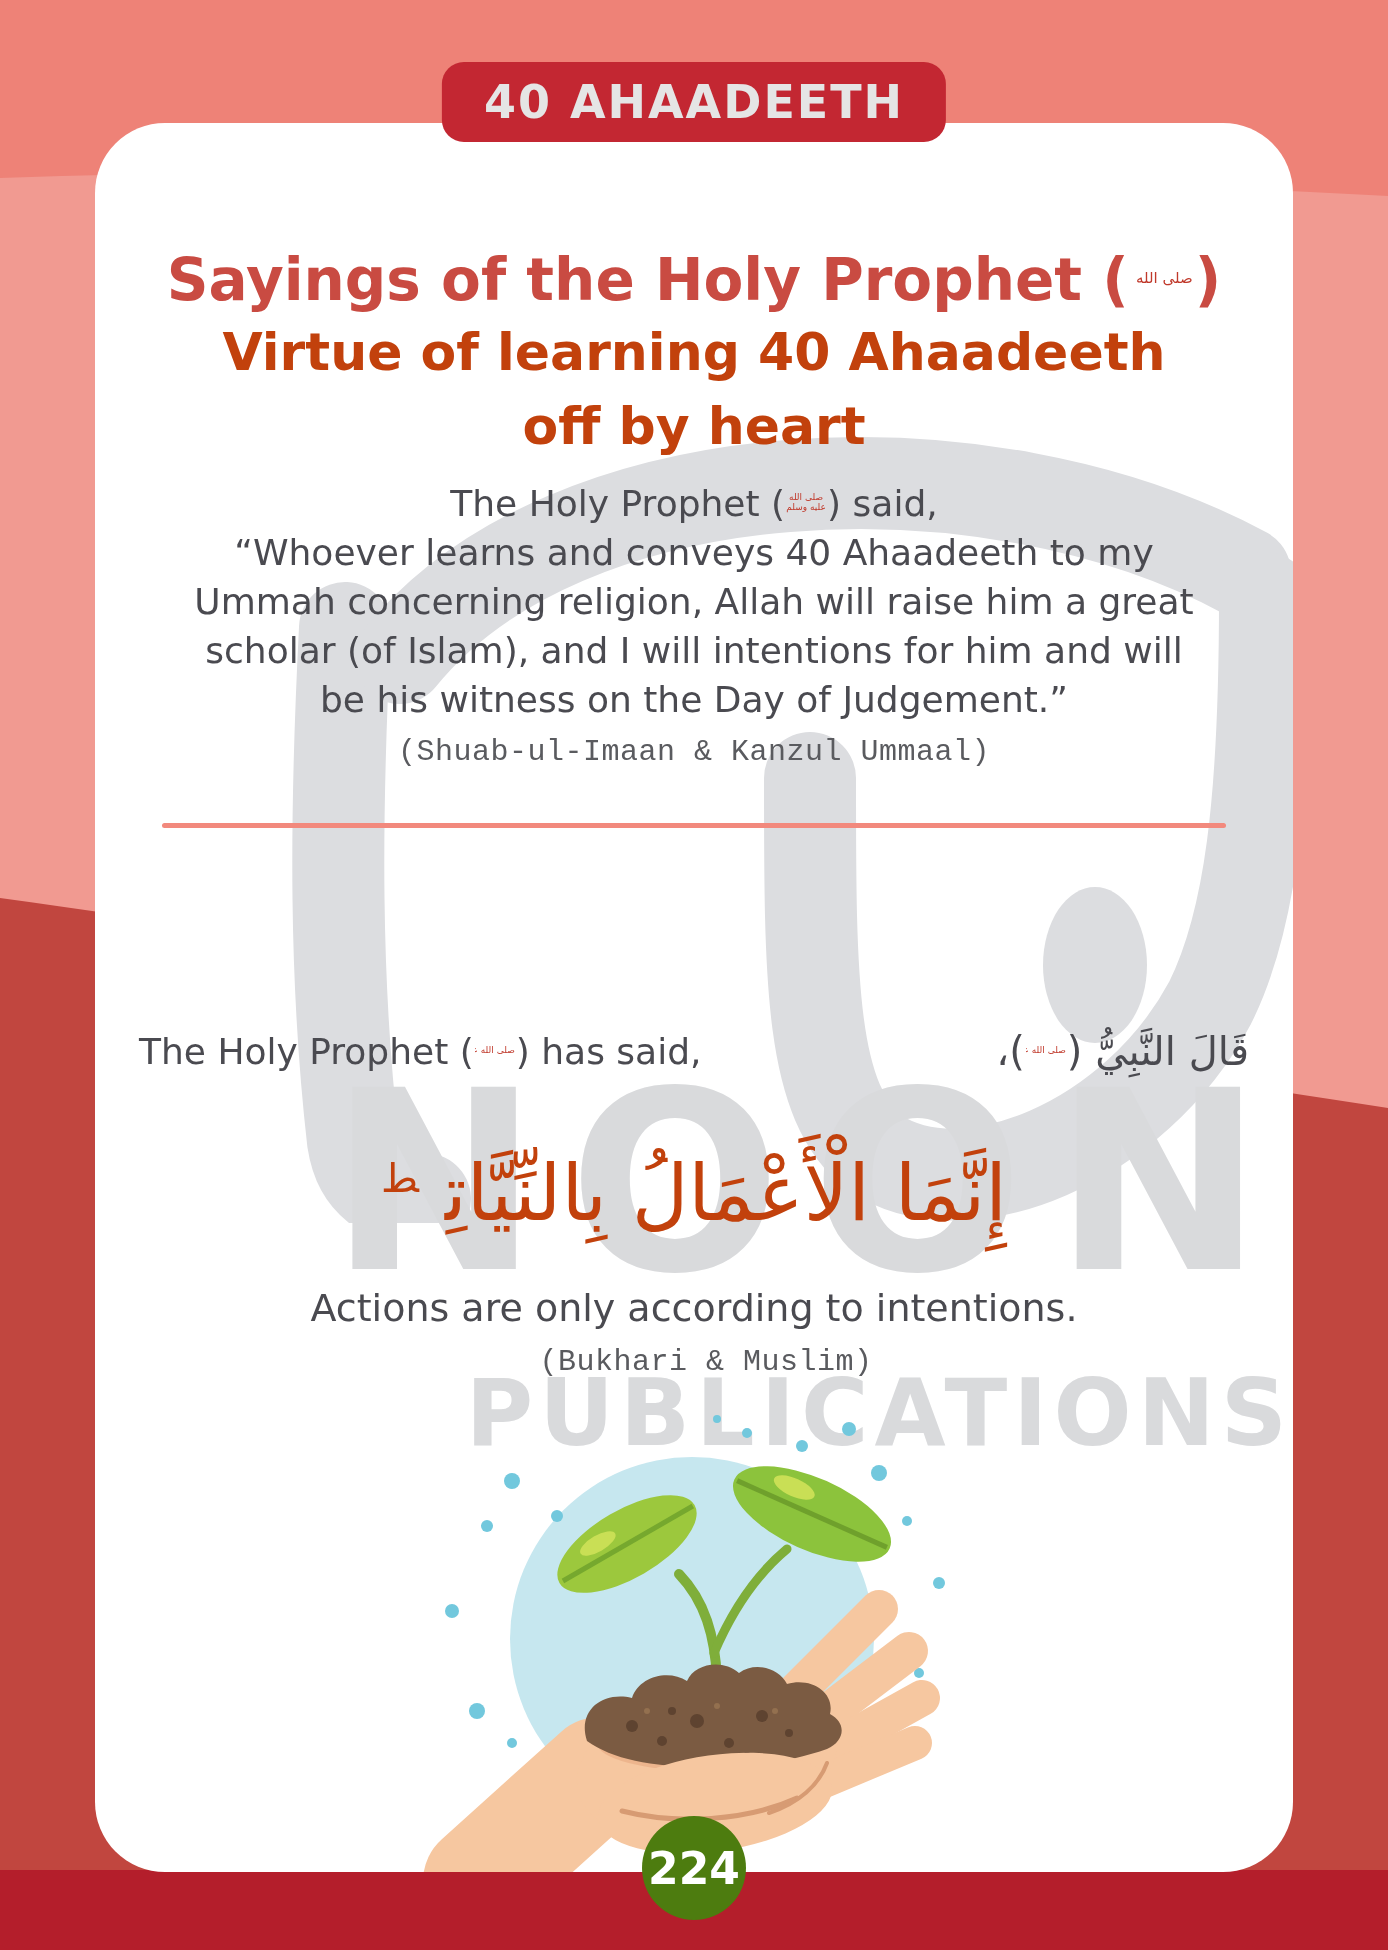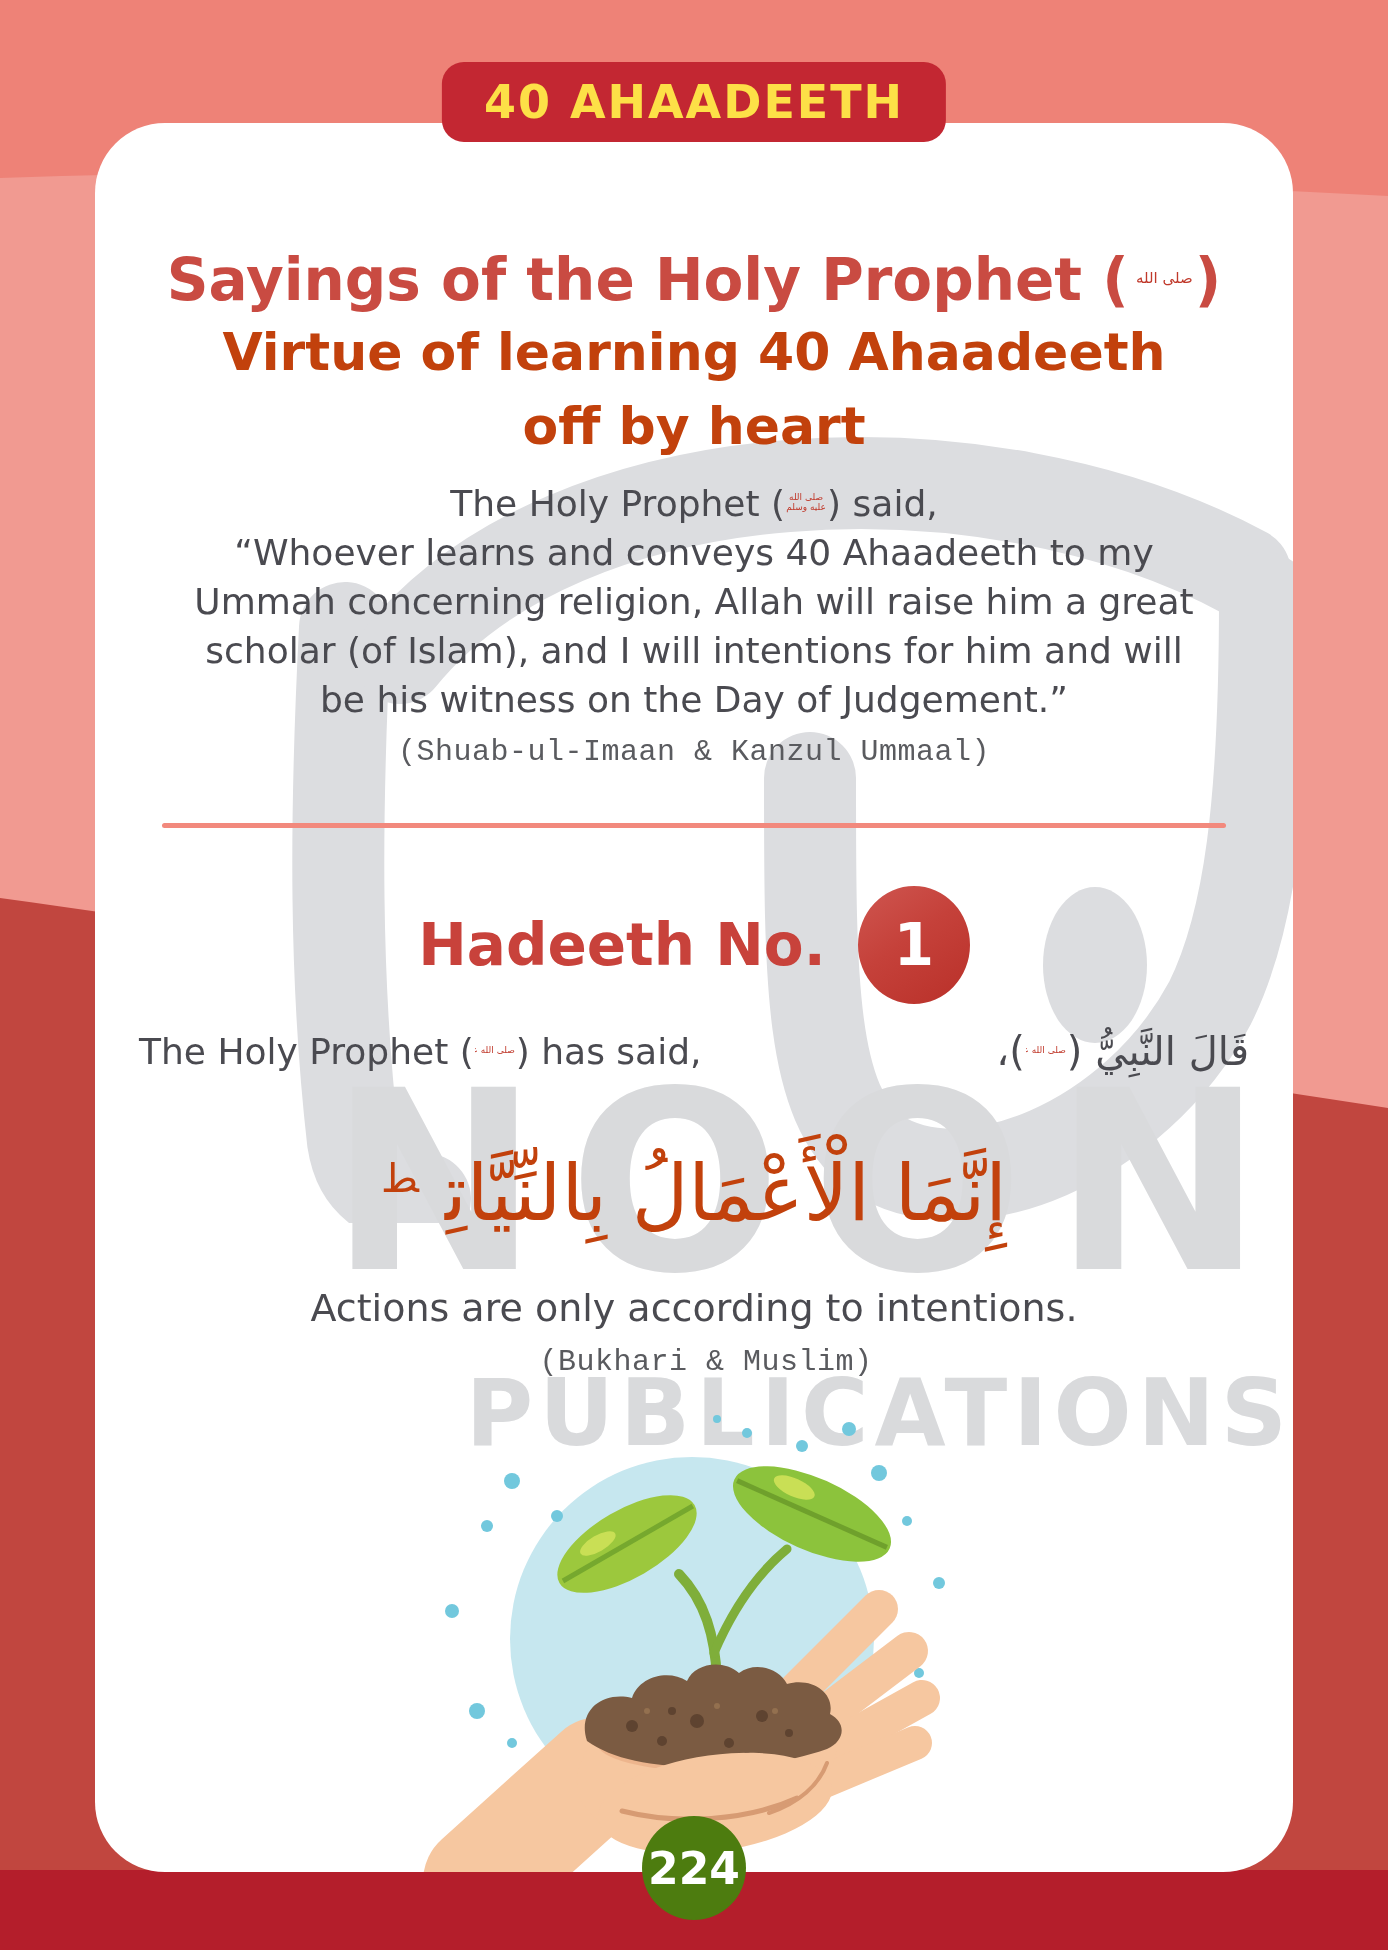--- a/index.html
+++ b/index.html
@@ -21,21 +21,21 @@
   .wm-text{
     position:absolute;left:0;width:100%;text-align:right;z-index:1;
     color:#d9dadc;font-weight:bold;white-space:nowrap;
   }
   .wm-noon{top:935px;font-size:250px;letter-spacing:30px;line-height:1;}
   .wm-pub{top:1245px;font-size:92px;letter-spacing:6px;line-height:1;}
 
   
   .badge{
     position:absolute;top:62px;left:50%;transform:translateX(-50%);z-index:3;
-    background:#c32732;color:#fde047;font-size:46px;font-weight:bold;
+    background:#c32732;color:#e5e5e5;font-size:46px;font-weight:bold;
     letter-spacing:2px;padding:13px 42px;border-radius:22px;white-space:nowrap;
   }
 
   .title{
     position:absolute;top:84px;left:0;width:100%;text-align:center;
     color:#c94b42;font-size:58px;font-weight:bold;white-space:nowrap;
   }
   .subtitle{
     position:absolute;top:192px;left:0;width:100%;text-align:center;
     color:#c2410c;font-size:52px;font-weight:bold;line-height:74px;
@@ -146,24 +146,20 @@
       <span class="quote-line">“Whoever learns and conveys 40 Ahaadeeth to my</span>
       <span class="quote-line">Ummah concerning religion, Allah will raise him a great</span>
       <span class="quote-line">scholar (of Islam), and I will intentions for him and will</span>
       <span class="quote-line">be his witness on the Day of Judgement.”</span>
     </div>
 
     <div class="src src1">(Shuab-ul-Imaan &amp; Kanzul Ummaal)</div>
 
     <div class="divider"></div>
 
-    <div class="hadeeth-heading">
-      <span class="hh-label">Hadeeth No.</span>
-      <span class="num-circle">1</span>
-    </div>
 
     <div class="narrator-row">
       <span class="narrator-en"><span>The Holy Prophet (</span><span class="saw saw-sm">صلى الله عليه وسلم</span><span>) has said,</span></span>
       <span class="narrator-ar"><span>قَالَ النَّبِيُّ (</span><span class="saw saw-sm">صلى الله عليه وسلم</span><span>)،</span></span>
     </div>
 
     <div class="arabic-main"><span>إِنَّمَا الْأَعْمَالُ بِالنِّيَّاتِ</span><span class="stop">ط</span></div>
 
     <div class="translation">Actions are only according to intentions.</div>
     <div class="src src2">(Bukhari &amp; Muslim)</div>

